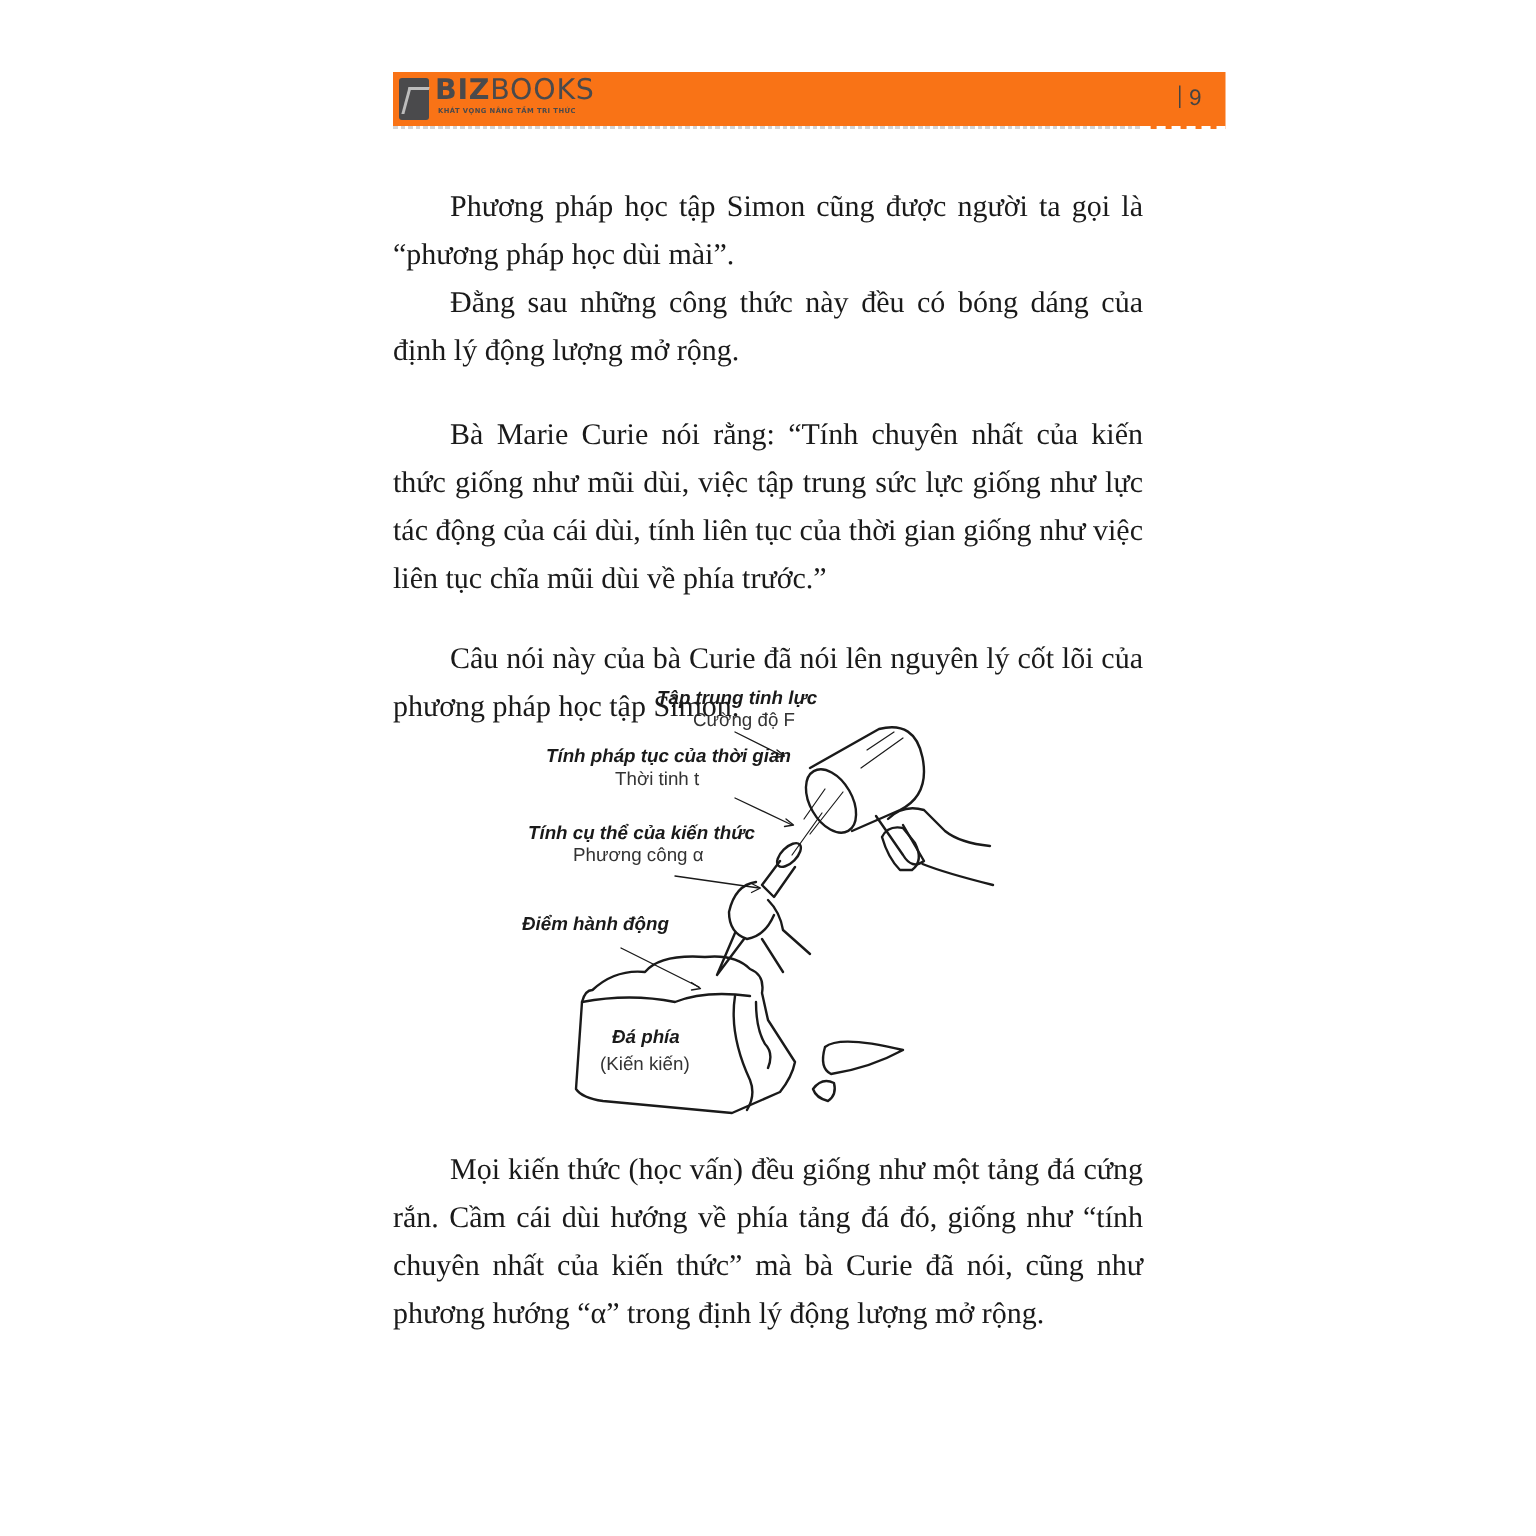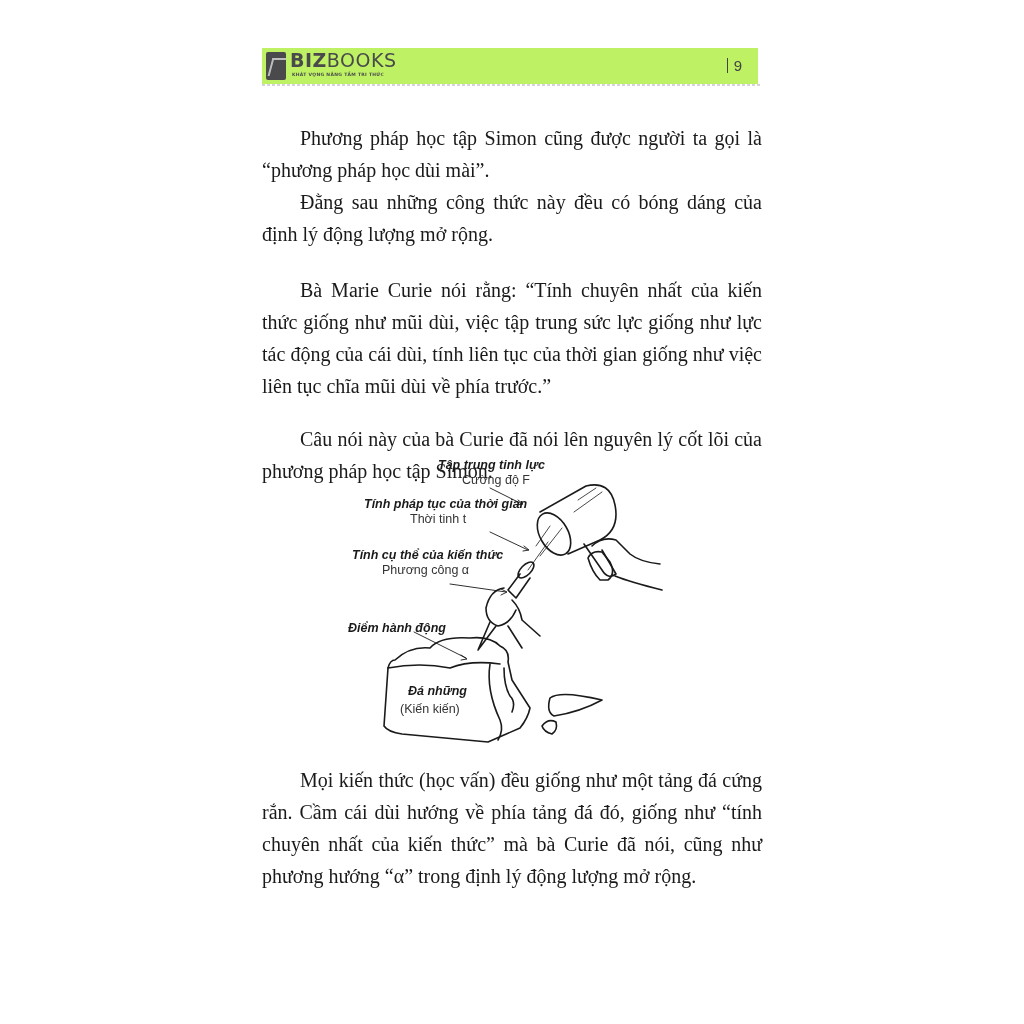--- a/index.html
+++ b/index.html
@@ -1,19 +1,19 @@
 <!DOCTYPE html>
 <html><head>
 <meta charset="utf-8">
 <style>
   html, body { margin: 0; padding: 0; background: #ffffff; }
   body { width: 1024px; height: 1024px; position: relative; overflow: hidden; font-family: "Liberation Serif", serif; }
   .header {
-    position: absolute; left: 262px; top: 48px; width: 496px; height: 36px;
-    background: #bef264;
+    position: absolute; left: 262px; top: 48px; width: 555px; height: 36px;
+    background: #f97316;
     border-bottom: 2px dashed #ffffff;
   }
   .header-wave {
     position: absolute; left: 262px; top: 84px; width: 500px; height: 2px;
     background: repeating-linear-gradient(90deg, #d4d4d6 0 3px, #ffffff 3px 5px);
   }
   .logo-icon {
     position: absolute; left: 4px; top: 4px; width: 20px; height: 28px;
     background: #4a4a4c; border-radius: 2px;
   }
@@ -118,20 +118,20 @@
       <path d="M121 205 L127 209 L121 210"></path>
     </g>
   </svg>
 
   <div class="fig-label bold" style="left:98px; top:8px;">Tập trung tinh lực</div>
   <div class="fig-label light" style="left:122px; top:23px;">Cường độ F</div>
   <div class="fig-label bold" style="left:24px; top:47px;">Tính pháp tục của thời gian</div>
   <div class="fig-label light" style="left:70px; top:62px;">Thời tinh t</div>
   <div class="fig-label bold" style="left:12px; top:98px;">Tính cụ thể của kiến thức</div>
   <div class="fig-label light" style="left:42px; top:113px;">Phương công α</div>
-  <div class="fig-label bold" style="left:8px; top:159px;margin-top:12px;">Điểm hành động</div>
-  <div class="fig-label bold" style="left:68px; top:234px;">Đá những</div>
+  <div class="fig-label bold" style="left:8px; top:159px;">Điểm hành động</div>
+  <div class="fig-label bold" style="left:68px; top:234px;">Đá phía</div>
   <div class="fig-label light" style="left:60px; top:252px;">(Kiến kiến)</div>
 </div>
 
 <div class="text-block" style="top:764px;">
   <p>Mọi kiến thức (học vấn) đều giống như một tảng đá cứng rắn. Cầm cái dùi hướng về phía tảng đá đó, giống như “tính chuyên nhất của kiến thức” mà bà Curie đã nói, cũng như phương hướng “α” trong định lý động lượng mở rộng.</p>
 </div>
 
 </body></html>

